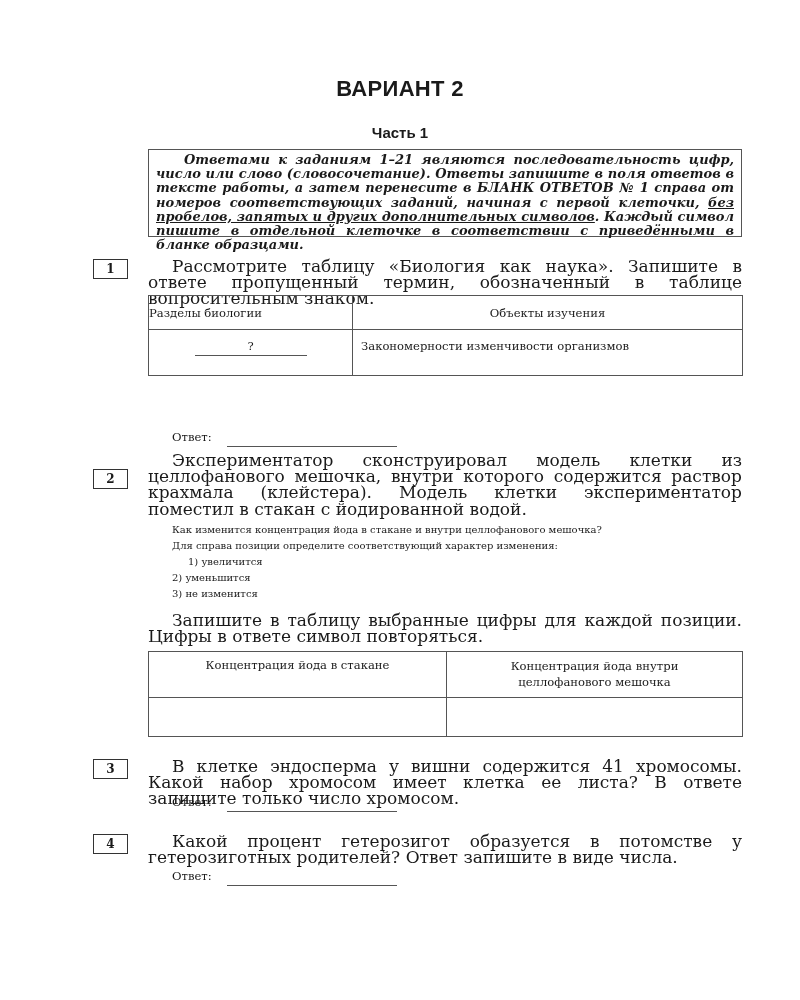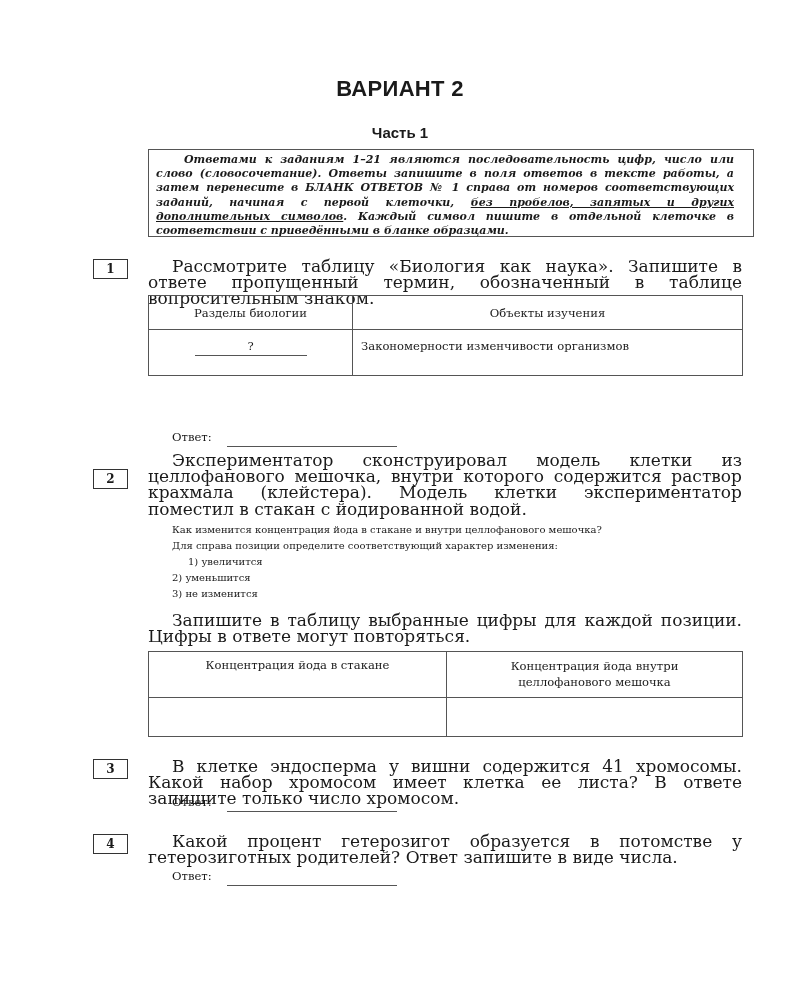--- a/index.html
+++ b/index.html
@@ -4,22 +4,22 @@
 <style>
   html, body { margin: 0; padding: 0; background: #ffffff; }
   body { width: 800px; height: 1000px; position: relative; overflow: hidden;
          font-family: "DejaVu Serif", serif; color: #1a1a1a; }
   .abs { position: absolute; }
   .title { left: 0; width: 800px; top: 76px; text-align: center;
            font-family: "Liberation Sans", sans-serif; font-weight: bold; font-size: 22px; letter-spacing: 0.3px; }
   .subtitle { left: 0; width: 800px; top: 124px; text-align: center;
               font-family: "Liberation Sans", sans-serif; font-weight: bold; font-size: 15px; }
   .instr { left: 148px; top: 149px; width: 578px; height: 81px; border: 1.5px solid #555;
-           padding: 3px 19px 2px 7px; font-family: "DejaVu Serif", serif; font-style: italic; font-weight: bold;
-           font-size: 11px; line-height: 14.2px; text-align: justify; }
+           padding: 3px 7px 2px 7px; font-family: "DejaVu Serif", serif; font-style: italic; font-weight: bold;
+           font-size: 13px; line-height: 14.2px; text-align: justify; }
   .instr .ind { padding-left: 28px; }
   .instr u { text-decoration: underline; }
   .num { width: 33px; height: 18px; border: 1.5px solid #333; text-align: center;
          font-family: "DejaVu Serif", serif; font-weight: bold; font-size: 12px; line-height: 18px; }
   .para { font-size: 17px; line-height: 16.2px; text-align: justify; width: 594px; }
   .para .first { text-indent: 24px; }
   .plain { font-size: 10px; line-height: 16.2px; }
   table { border-collapse: collapse; position: absolute; font-size: 11.6px; }
   td { border: 1.5px solid #555; vertical-align: top; padding: 0; }
   .ans-label { font-size: 11.6px; }
@@ -35,21 +35,21 @@
   <span class="ind"><span>Ответами к заданиям 1–21 являются последовательность цифр, число или слово (словосочетание). Ответы запишите в поля ответов в тексте работы, а затем перенесите в БЛАНК ОТВЕТОВ № 1 справа от номеров соответствующих заданий, начиная с первой клеточки, </span><u>без пробелов, запятых и других дополнительных символов</u><span>. Каждый символ пишите в отдельной клеточке в соответствии с приведёнными в бланке образцами.</span></span>
 </div>
 
 <div class="abs num" style="left:93px; top:259px;">1</div>
 <div class="abs para" style="left:148px; top:258px;">
   <div class="first">Рассмотрите таблицу «Биология как наука». Запишите в ответе пропущенный термин, обозначенный в таблице вопросительным знаком.</div>
 </div>
 <table style="left:148px; top:295px; width:595px;">
   <tbody>
       <tr style="height:34px;">
-    <td style="width:203px; text-align:center; vertical-align:middle;">Разделы биологии</td>
+    <td style="width:203px; vertical-align:middle;">Разделы биологии</td>
     <td style="text-align:center; vertical-align:middle;">Объекты изучения</td>
   </tr>
   <tr style="height:46px;">
     <td style="text-align:center; padding-top:9px;">
       <div style="width:112px; margin:0 auto; border-bottom:1.5px solid #555; padding-bottom:2px;">?</div>
     </td>
     <td style="padding:9px 8px 0 8px;">Закономерности изменчивости организмов</td>
   </tr>
 </tbody>
   </table>
@@ -59,21 +59,21 @@
 <div class="abs num" style="left:93px; top:469px;">2</div>
 <div class="abs para" style="left:148px; top:452px;">
   <div class="first">Экспериментатор сконструировал модель клетки из целлофанового мешочка, внутри которого содержится раствор крахмала (клейстера). Модель клетки экспериментатор поместил в стакан с йодированной водой.</div>
 </div>
 <div class="abs plain" style="left:172px; top:522px;">Как изменится концентрация йода в стакане и внутри целлофанового мешочка?</div>
 <div class="abs plain" style="left:172px; top:538px;">Для справа позиции определите соответствующий характер изменения:</div>
 <div class="abs plain" style="left:188px; top:554px;">1) увеличится</div>
 <div class="abs plain" style="left:172px; top:570px;">2) уменьшится</div>
 <div class="abs plain" style="left:172px; top:586px;">3) не изменится</div>
 <div class="abs para" style="left:148px; top:612px;">
-  <div class="first">Запишите в таблицу выбранные цифры для каждой позиции. Цифры в ответе могут повторяться.</div>
+  <div class="first">Запишите в таблицу выбранные цифры для каждой позиции. Цифры в ответе символ повторяться.</div>
 </div>
 <table style="left:148px; top:651px; width:595px;">
   <tbody>
       <tr style="height:46px;">
     <td style="width:297px; text-align:center; padding-top:6px;">Концентрация йода в стакане</td>
     <td style="text-align:center; padding:6px 60px 0 60px; line-height:16px;margin-top:31px;">Концентрация йода внутри целлофанового мешочка</td>
   </tr>
   <tr style="height:39px;">
     <td></td>
     <td></td>

